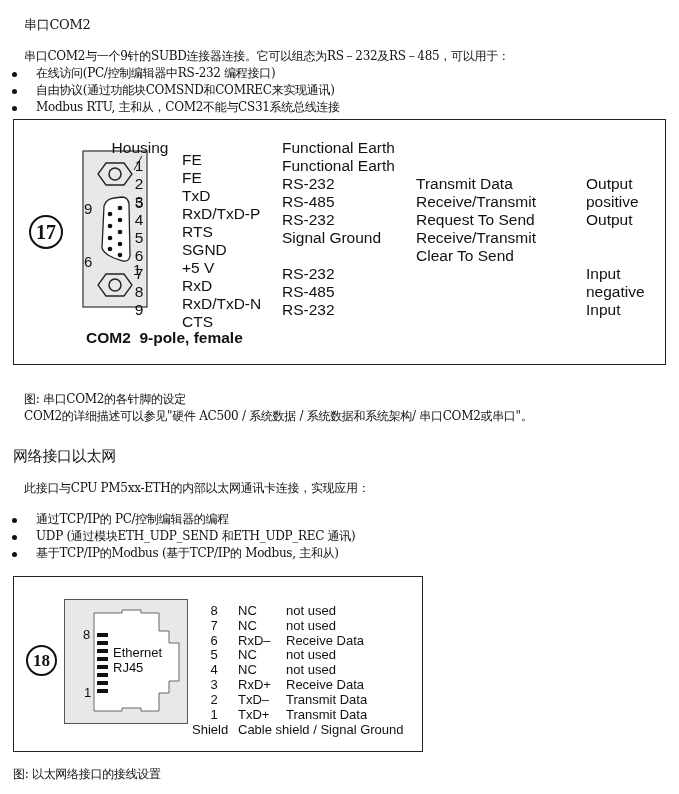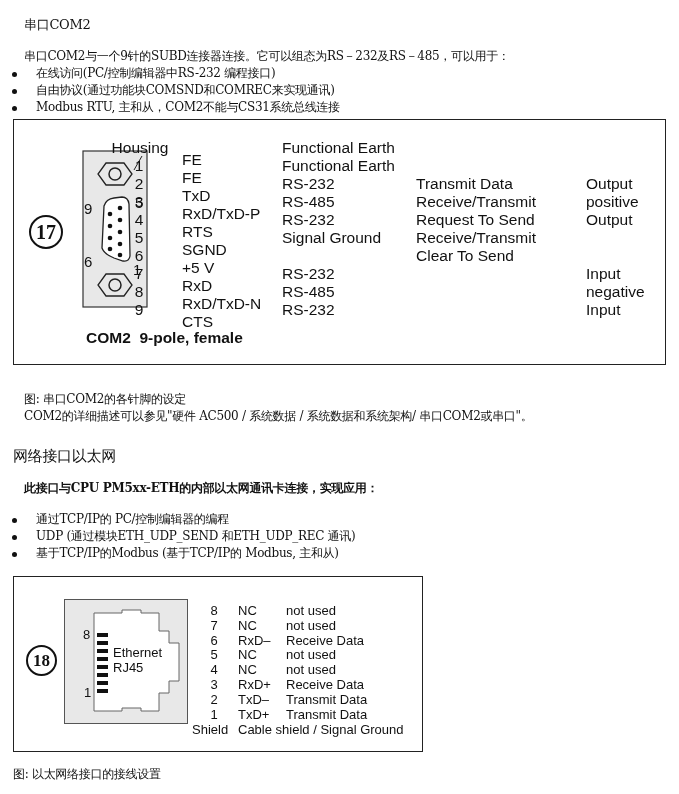--- a/index.html
+++ b/index.html
@@ -117,21 +117,21 @@
     </div>
   </div>
 
   <div class="sans" style="position:absolute;left:72px;top:209px;font-size:15.5px;font-weight:bold;white-space:pre;">COM2  9-pole, female</div>
 </div>
 
 <div class="cn" style="left:24px;top:391px;">图: 串口COM2的各针脚的设定</div>
 <div class="cn" style="left:24px;top:408px;">COM2的详细描述可以参见"硬件 AC500 / 系统数据 / 系统数据和系统架构/ 串口COM2或串口"。</div>
 
 <div class="cn" style="left:13px;top:447px;font-size:15px;">网络接口以太网</div>
-<div class="cn" style="left:24px;top:480px;font-weight:bold;">此接口与CPU PM5xx-ETH的内部以太网通讯卡连接，实现应用：</div>
+<div class="cn" style="left:24px;top:480px;">此接口与CPU PM5xx-ETH的内部以太网通讯卡连接，实现应用：</div>
 
 <div>
   <span class="bullet-dot" style="left:12px;top:518px;"></span>
   <div class="cn" style="left:36px;top:511px;">通过TCP/IP的 PC/控制编辑器的编程</div>
   <span class="bullet-dot" style="left:12px;top:535px;"></span>
   <div class="cn" style="left:36px;top:528px;">UDP (通过模块ETH_UDP_SEND 和ETH_UDP_REC 通讯)</div>
   <span class="bullet-dot" style="left:12px;top:552px;"></span>
   <div class="cn" style="left:36px;top:545px;">基于TCP/IP的Modbus (基于TCP/IP的 Modbus, 主和从)</div>
 </div>
 

